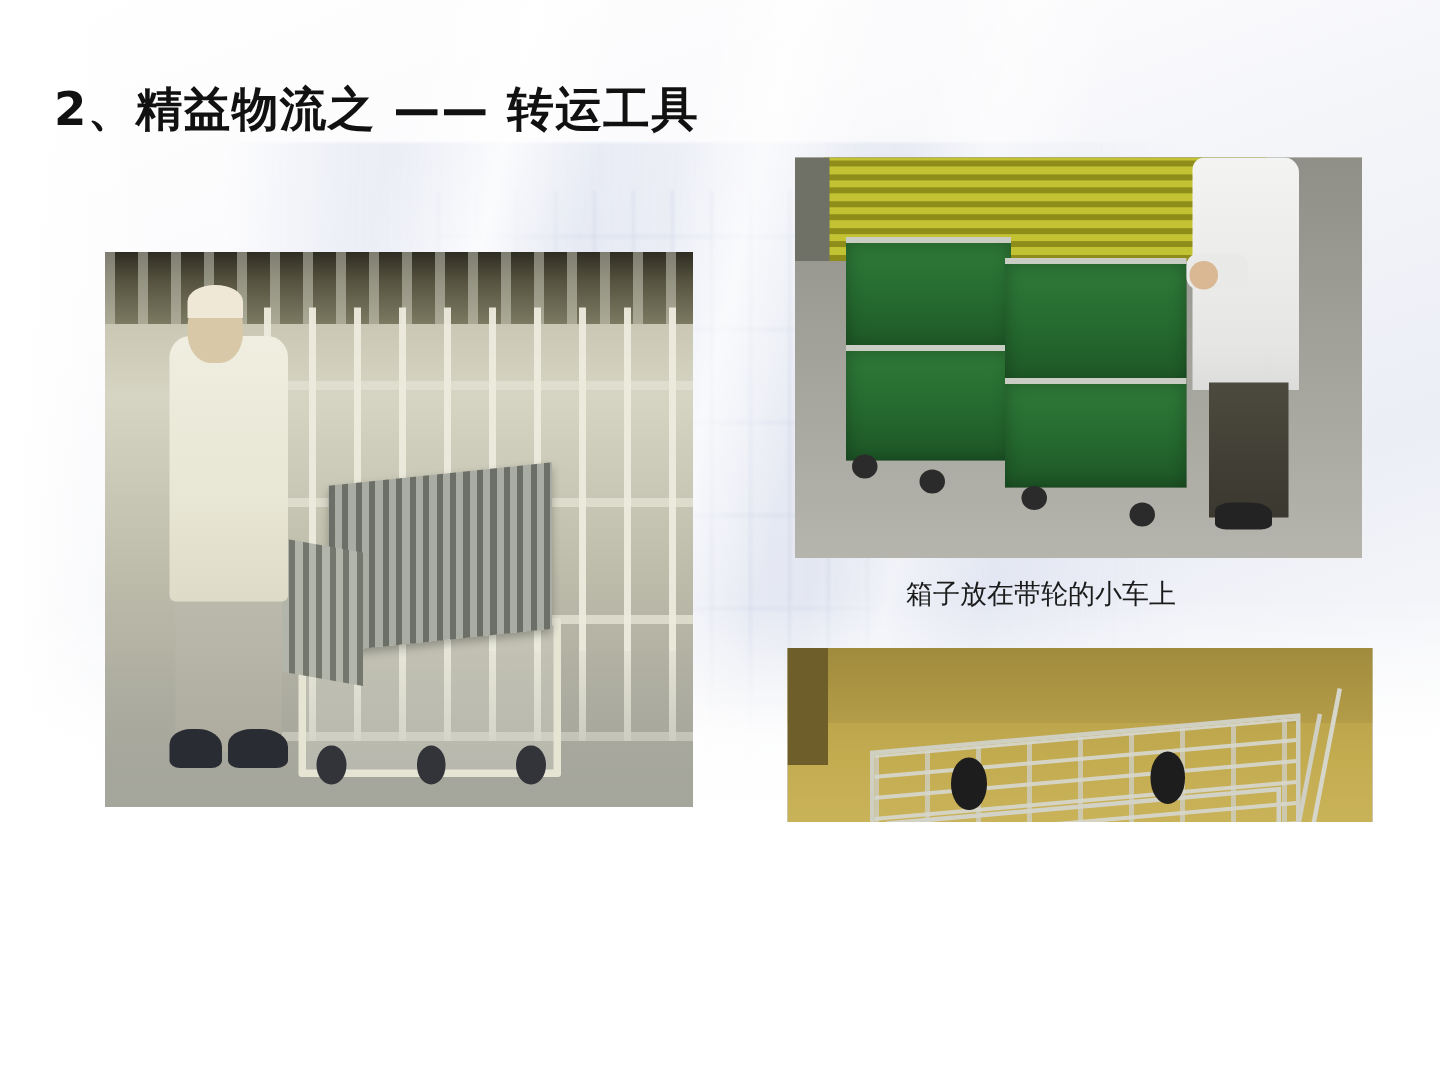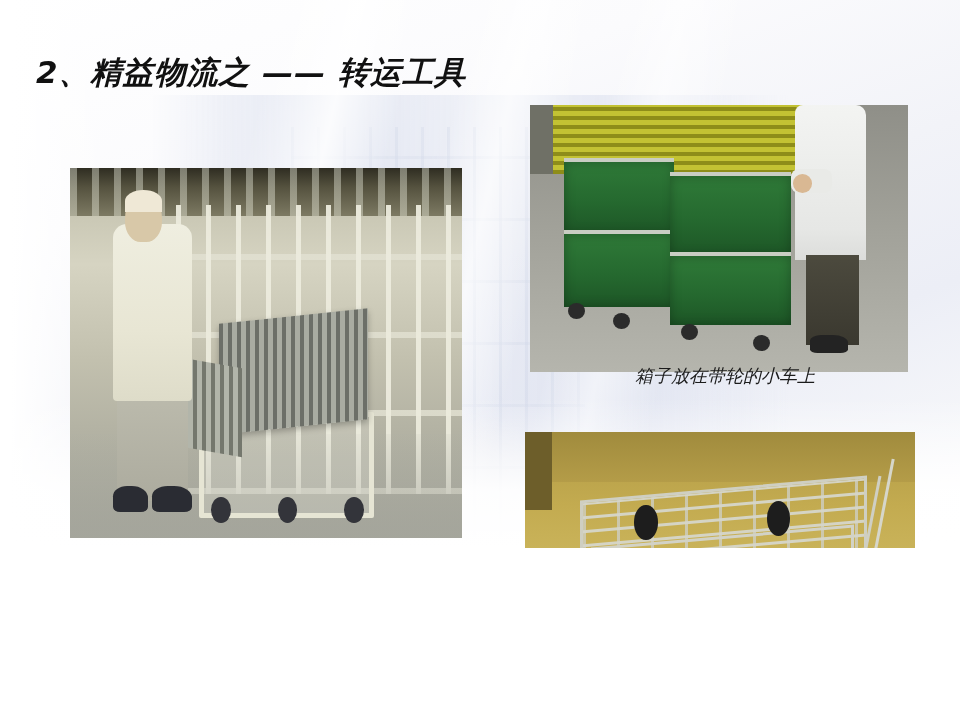--- a/index.html
+++ b/index.html
@@ -10,21 +10,20 @@
   body {
     font-family: "DejaVu Sans", "Liberation Sans", sans-serif;
   }
 
   .slide {
     position: relative;
     width: 960px;
     height: 548px;
     overflow: hidden;
     background: #ffffff;
-    font-style: italic;
   }
 
   
   .bg-base {
     position: absolute;
     inset: 0;
     background:
       linear-gradient(160deg, #ffffff 0%, #fbfbfd 28%, #f2f3f8 52%, #eceef6 70%, #f6f7fa 88%, #ffffff 100%);
   }
   
@@ -282,21 +281,21 @@
   .p3-c3 { left: 28%; top: 34%; width: 6%; height: 16%; }
   .p3-c4 { left: 62%; top: 32%; width: 6%; height: 16%; }
 
   
   .caption {
     position: absolute;
     font-size: 18px;
     color: #1b1b1b;
     white-space: nowrap;
   }
-  #caption-green-boxes { left: 604px; top: 364px; margin-left: 31px; }
+  #caption-green-boxes { left: 604px; top: 384px; }
   #caption-cart-parts  { left: 173px; top: 580px; }
   #caption-metal-dolly { left: 652px; top: 676px; color: #15803d; font-size: 17px; }
 
   
   .watermark {
     position: absolute;
     left: 718px;
     top: 672px;
     font-size: 25px;
     font-weight: bold;

